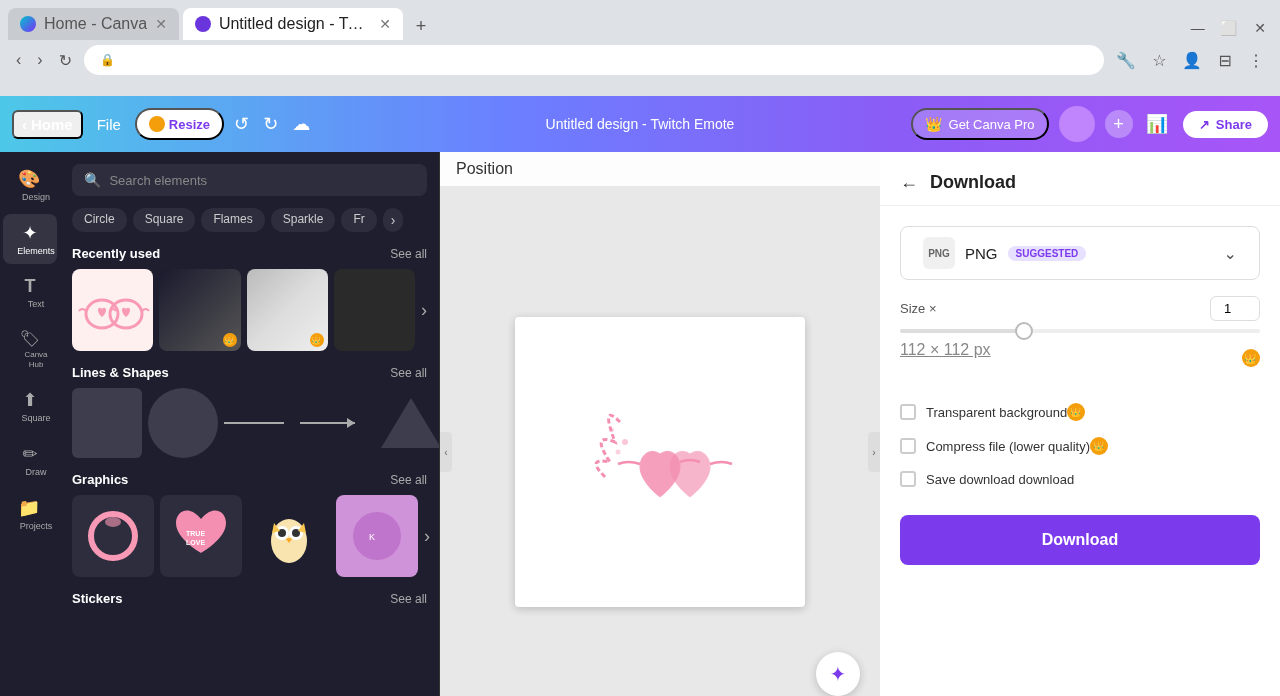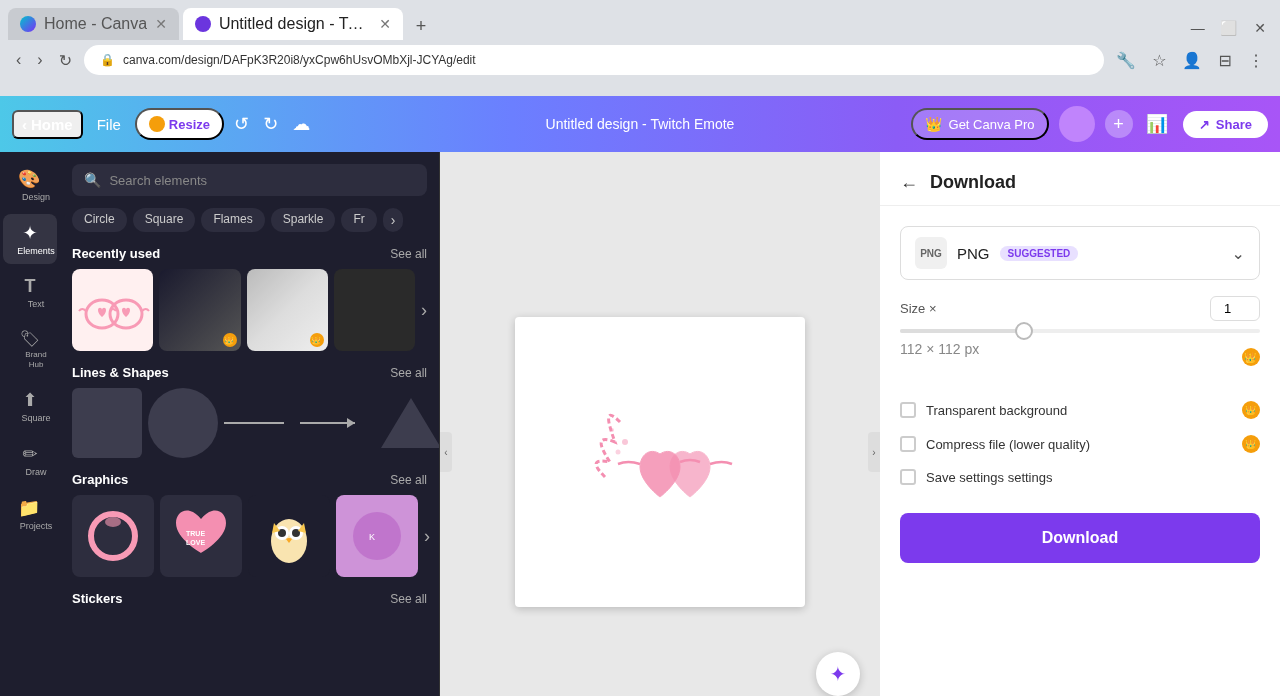--- a/index.html
+++ b/index.html
@@ -86,39 +86,39 @@
     .add-page-btn { margin-top: 12px; background: white; border: 1px solid #ddd; border-radius: 8px; padding: 8px 24px; font-size: 13px; color: #555; cursor: pointer; display: flex; align-items: center; gap: 6px; }
 
     
     .download-panel { width: 400px; background: white; box-shadow: -2px 0 8px rgba(0,0,0,0.1); display: flex; flex-direction: column; overflow-y: auto; }
     .panel-header { display: flex; align-items: center; gap: 12px; padding: 20px 20px 12px; border-bottom: 1px solid #eee; }
     .panel-back { background: none; border: none; cursor: pointer; font-size: 18px; color: #333; display: flex; align-items: center; }
     .panel-title { font-size: 18px; font-weight: 600; color: #222; }
     .panel-body { padding: 20px; flex: 1; }
 
     .field-label { font-size: 13px; color: #555; margin-bottom: 8px; }
-    .file-type-select { display: flex; align-items: center; justify-content: space-between; border: 1.5px solid #ddd; border-radius: 8px; padding: 10px 14px; cursor: pointer; margin-bottom: 16px; background: white; }
+    .file-type-select { display: flex; align-items: center; justify-content: space-between; border: 1.5px solid #ddd; border-radius: 8px; padding: 10px 22px; cursor: pointer; margin-bottom: 16px; background: white; }
     .file-type-left { display: flex; align-items: center; gap: 10px; }
     .png-icon { width: 32px; height: 32px; background: #f0f0f0; border-radius: 6px; display: flex; align-items: center; justify-content: center; }
     .png-icon-inner { font-size: 10px; color: #666; font-weight: 600; }
     .file-type-name { font-size: 15px; font-weight: 500; color: #222; }
     .suggested-badge { background: #e8e0ff; color: #7c3aed; font-size: 10px; font-weight: 600; padding: 2px 8px; border-radius: 10px; }
     .chevron-down { color: #555; font-size: 16px; }
 
     .size-row { display: flex; align-items: center; justify-content: space-between; margin-bottom: 8px; }
     .size-label { font-size: 13px; color: #555; }
     .size-input { width: 50px; border: 1.5px solid #ddd; border-radius: 6px; padding: 4px 8px; font-size: 13px; text-align: center; }
     .size-slider-row { margin-bottom: 8px; }
     .size-track { width: 100%; height: 4px; background: #eee; border-radius: 2px; position: relative; cursor: pointer; }
     .size-fill { width: 35%; height: 100%; background: #ddd; border-radius: 2px; }
     .size-knob { width: 18px; height: 18px; background: white; border: 2px solid #bbb; border-radius: 50%; position: absolute; top: -7px; left: 32%; cursor: grab; }
-    .size-dimension { font-size: 14px; color: #888; margin-bottom: 16px; }
+    .size-dimension { font-size: 16px; color: #888; margin-bottom: 16px; text-decoration: underline; }
     .pro-badge-gold { width: 18px; height: 18px; background: #f59e0b; border-radius: 50%; display: flex; align-items: center; justify-content: center; font-size: 10px; color: white; }
 
-    .option-row { display: flex; align-items: center; justify-content: space-between; padding: 8px 0; }
+    .option-row { display: flex; align-items: center; padding: 8px 0; }
     .option-left { display: flex; align-items: center; gap: 10px; }
     .checkbox { width: 16px; height: 16px; border: 2px solid #ccc; border-radius: 3px; cursor: pointer; flex-shrink: 0; }
     .option-label { font-size: 13px; color: #333; }
     .pro-badge-circle { width: 18px; height: 18px; background: #f59e0b; border-radius: 50%; display: flex; align-items: center; justify-content: center; font-size: 9px; color: white; font-weight: 700; }
 
     .download-btn { width: 100%; background: #7c3aed; color: white; border: none; border-radius: 8px; padding: 16px; font-size: 16px; font-weight: 600; cursor: pointer; margin-top: 20px; }
 
     
     ::-webkit-scrollbar { width: 4px; }
     ::-webkit-scrollbar-track { background: transparent; }
@@ -158,21 +158,20 @@
       <button class="tab-control-btn">✕</button>
     </div>
   </div>
 
   <div class="address-bar">
     <button class="nav-btn">‹</button>
     <button class="nav-btn">›</button>
     <button class="nav-btn">↻</button>
     <div class="url-bar">
       <span class="lock-icon">🔒</span>
-      <span style="font-size:12px; color:#333;">canva.com/design/DAFpK3R20i8/yxCpw6hUsvOMbXjl-JCYAg/edit</span>
     </div>
     <div class="browser-actions">
       <button class="browser-action-btn">🔧</button>
       <button class="browser-action-btn">☆</button>
       <button class="browser-action-btn">👤</button>
       <button class="browser-action-btn">⊟</button>
       <button class="browser-action-btn">⋮</button>
     </div>
   </div>
 </div>
@@ -220,21 +219,21 @@
     <div class="sidebar-icon-item active">
       <span class="icon">✦</span>
       <span class="label">Elements</span>
     </div>
     <div class="sidebar-icon-item">
       <span class="icon" style="font-size:18px; font-weight:700;">T</span>
       <span class="label">Text</span>
     </div>
     <div class="sidebar-icon-item brand-hub">
       <span class="icon" style="font-size:16px;">🏷</span>
-      <span class="label" style="font-size:8px; line-height:1.2; text-align:center;">Brand Hub</span>
+      <span class="label" style="font-size:8px; line-height:1.2; text-align:center;">Canva Hub</span>
     </div>
     <div class="sidebar-icon-item">
       <span class="icon">⬆</span>
       <span class="label">Square</span>
     </div>
     <div class="sidebar-icon-item">
       <span class="icon">✏</span>
       <span class="label">Draw</span>
     </div>
     <div class="sidebar-icon-item">
@@ -380,20 +379,23 @@
       <span class="see-all">See all</span>
     </div>
   </div>
 
   <div class="canvas-area" style="position:relative;">
 
     <div style="position:absolute; left:0; top:50%; transform:translateY(-50%); cursor:pointer; background:#ddd; width:12px; height:40px; border-radius:0 4px 4px 0; display:flex; align-items:center; justify-content:center;">
       <span style="font-size:10px; color:#666;">‹</span>
     </div>
 
+    <div style="position:absolute; top:0; left:0; right:0; padding:8px 16px; background:rgba(255,255,255,0.9);">
+      <span style="font-size:16px; font-weight:500; color:#333;">Position</span>
+    </div>
 
     <div class="canvas-frame" style="width:290px; height:290px; margin-top:20px;">
 
       <svg width="200" height="160" viewBox="0 0 200 160">
 
         <path d="M60 40 Q40 20 55 60 Q30 50 50 80 Q25 75 45 95" stroke="#f48fb1" stroke-width="3" fill="none" stroke-dasharray="5,3"></path>
 
         <path d="M80 85 C80 73 90 65 100 72 C110 65 120 73 120 85 C120 100 100 115 100 115 C100 115 80 100 80 85Z" fill="#f48fb1" stroke="#f48fb1" stroke-width="1" opacity="0.85"></path>
 
         <path d="M110 85 C110 73 120 65 130 72 C140 65 150 73 150 85 C150 100 130 115 130 115 C130 115 110 100 110 85Z" fill="#f48fb1" stroke="#f48fb1" stroke-width="1" opacity="0.65"></path>
@@ -474,21 +476,21 @@
           <div class="checkbox"></div>
           <span class="option-label">Compress file (lower quality)</span>
         </div>
         <div class="pro-badge-circle">👑</div>
       </div>
 
       
       <div class="option-row">
         <div class="option-left">
           <div class="checkbox"></div>
-          <span class="option-label">Save settings settings</span>
+          <span class="option-label">Save download download</span>
         </div>
       </div>
 
       
       <button class="download-btn">
         <span>Download</span>
       </button>
     </div>
   </div>
 

